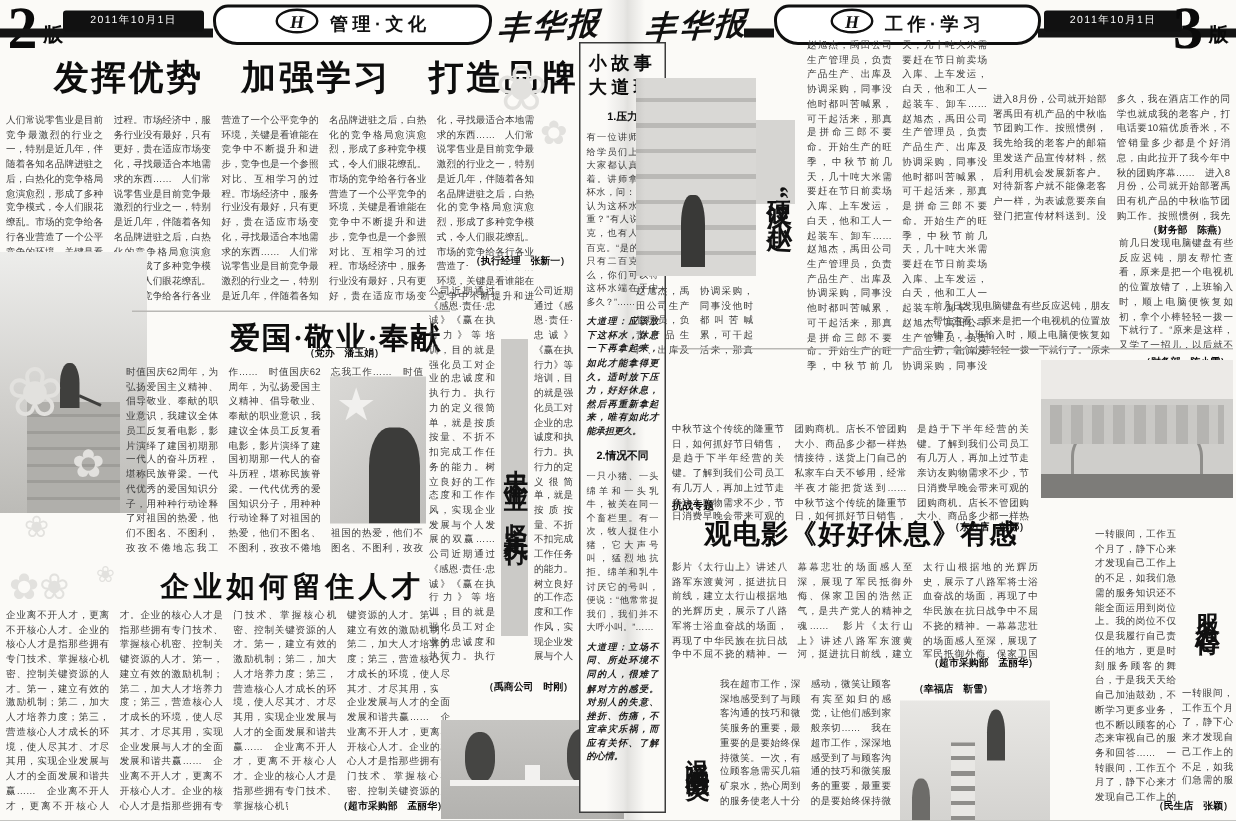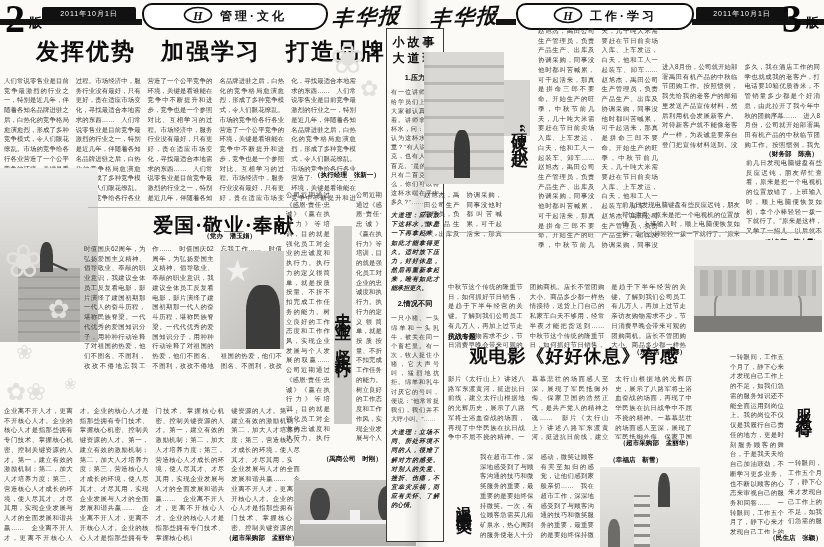--- a/index.html
+++ b/index.html
@@ -74,20 +74,21 @@
 
   <div class="cols" style="left:84px;top:244px;width:198px;height:130px;column-count:3;">时值国庆62周年，为弘扬爱国主义精神、倡导敬业、奉献的职业意识，我建议全体员工反复看电影，影片演绎了建国初期那一代人的奋斗历程，堪称民族脊梁。一代代优秀的爱国知识分子，用种种行动诠释了对祖国的热爱，他们不图名、不图利，孜孜不倦地忘我工作……　时值国庆62周年，为弘扬爱国主义精神、倡导敬业、奉献的职业意识，我建议全体员工反复看电影，影片演绎了建国初期那一代人的奋斗历程，堪称民族脊梁。一代代优秀的爱国知识分子，用种种行动诠释了对祖国的热爱，他们不图名、不图利，孜孜不倦地忘我工作……　时值国庆62周年，为弘扬爱国主义精神、倡导敬业、奉献的职业意识，我建议全体员工反复看电影，影片演绎了建国初期那一代人的奋斗历程，堪称民族脊梁。一代代优秀的爱国知识分子，用种种行动诠释了对祖国的热爱，他们不图名、不图利，孜孜不倦地忘我工作……　时值国庆62周年，为弘扬爱国主义精神、倡导敬业、奉献的职业意识，我建议全体员工反复看电影，影片演绎了建国初期那一代人的奋斗历程，堪称民族脊梁。一代代优秀的爱国知识分子，用种种行动诠释了对祖国的热爱，他们不图名、不图利，孜孜不倦地忘我工作……</div>
   <div class="byl" style="left:194px;top:232px;width:62px;">（党办　潘玉娟）</div>
   <div class="ph" style="left:220px;top:251px;width:64px;height:98px;background:linear-gradient(135deg,#dad9d6 0%,#bfbebb 100%);">
     <span style="position:absolute;left:4px;top:2px;font-size:30px;color:#f1f0ee;">★</span>
     <div class="fig" style="right:4px;bottom:0;width:34px;height:64px;border-radius:40% 40% 0 0;background:#3c3c3a;"></div>
   </div>
 
   <span class="flower" style="left:6px;top:380px;font-size:24px;">✿❀</span>
   <span class="flower" style="left:64px;top:376px;font-size:15px;">❀</span>
+  <div class="hl" style="left:92px;top:378px;width:206px;font-size:19px;letter-spacing:3px;">企业如何留住人才</div>
   <div class="cols" style="left:4px;top:406px;width:296px;height:138px;column-count:4;">企业离不开人才，更离不开核心人才。企业的核心人才是指那些拥有专门技术、掌握核心机密、控制关键资源的人才。第一，建立有效的激励机制；第二，加大人才培养力度；第三，营造核心人才成长的环境，使人尽其才、才尽其用，实现企业发展与人才的全面发展和谐共赢……　企业离不开人才，更离不开核心人才。企业的核心人才是指那些拥有专门技术、掌握核心机密、控制关键资源的人才。第一，建立有效的激励机制；第二，加大人才培养力度；第三，营造核心人才成长的环境，使人尽其才、才尽其用，实现企业发展与人才的全面发展和谐共赢……　企业离不开人才，更离不开核心人才。企业的核心人才是指那些拥有专门技术、掌握核心机密、控制关键资源的人才。第一，建立有效的激励机制；第二，加大人才培养力度；第三，营造核心人才成长的环境，使人尽其才、才尽其用，实现企业发展与人才的全面发展和谐共赢……　企业离不开人才，更离不开核心人才。企业的核心人才是指那些拥有专门技术、掌握核心机密、控制关键资源的人才。第一，建立有效的激励机制；第二，加大人才培养力度；第三，营造核心人才成长的环境，使人尽其才、才尽其用，实现企业发展与人才的全面发展和谐共赢……　企业离不开人才，更离不开核心人才。企业的核心人才是指那些拥有专门技术、掌握核心机密、控制关键资源的人才。第一，建立有效的激励机制；第二，加大人才培养力度；第三，营造核心人才成长的环境，使人尽其才、才尽其用，实现企业发展与人才的全面发展和谐共赢……</div>
   <div class="byl" style="left:192px;top:534px;width:106px;">（超市采购部　孟丽华）</div>
 
   <div class="cols" style="left:286px;top:190px;width:44px;height:260px;column-count:1;">公司近期通过《感恩·责任·忠诚》《赢在执行力》等培训，目的就是强化员工对企业的忠诚度和执行力。执行力的定义很简单，就是按质按量、不折不扣完成工作任务的能力。树立良好的工作态度和工作作风，实现企业发展与个人发展的双赢……　公司近期通过《感恩·责任·忠诚》《赢在执行力》等培训，目的就是强化员工对企业的忠诚度和执行力。执行力的定义很简单，就是按质按量、不折不扣完成工作任务的能力。树立良好的工作态度和工作作风，实现企业发展与个人发展的双赢……　公司近期通过《感恩·责任·忠诚》《赢在执行力》等培训，目的就是强化员工对企业的忠诚度和执行力。执行力的定义很简单，就是按质按量、不折不扣完成工作任务的能力。树立良好的工作态度和工作作风，实现企业发展与个人发展的双赢……　公司近期通过《感恩·责任·忠诚》《赢在执行力》等培训，目的就是强化员工对企业的忠诚度和执行力。执行力的定义很简单，就是按质按量、不折不扣完成工作任务的能力。树立良好的工作态度和工作作风，实现企业发展与个人发展的双赢……</div>
   <div class="vband" style="left:334px;top:226px;width:18px;height:198px;"></div>
   <div class="vt" style="left:333px;top:230px;width:20px;height:192px;font-size:16px;letter-spacing:4px;">忠于企业　坚定执行</div>
   <div class="cols" style="left:356px;top:190px;width:26px;height:260px;column-count:1;">公司近期通过《感恩·责任·忠诚》《赢在执行力》等培训，目的就是强化员工对企业的忠诚度和执行力。执行力的定义很简单，就是按质按量、不折不扣完成工作任务的能力。树立良好的工作态度和工作作风，实现企业发展与个人发展的双赢……　公司近期通过《感恩·责任·忠诚》《赢在执行力》等培训，目的就是强化员工对企业的忠诚度和执行力。执行力的定义很简单，就是按质按量、不折不扣完成工作任务的能力。树立良好的工作态度和工作作风，实现企业发展与个人发展的双赢……　公司近期通过《感恩·责任·忠诚》《赢在执行力》等培训，目的就是强化员工对企业的忠诚度和执行力。执行力的定义很简单，就是按质按量、不折不扣完成工作任务的能力。树立良好的工作态度和工作作风，实现企业发展与个人发展的双赢……</div>
   <div class="byl" style="left:292px;top:455px;width:90px;">（禹商公司　时刚）</div>
 
   <div class="ph" style="left:294px;top:480px;width:122px;height:66px;background:linear-gradient(180deg,#c6c5c2 0%,#b3b2af 100%);">

